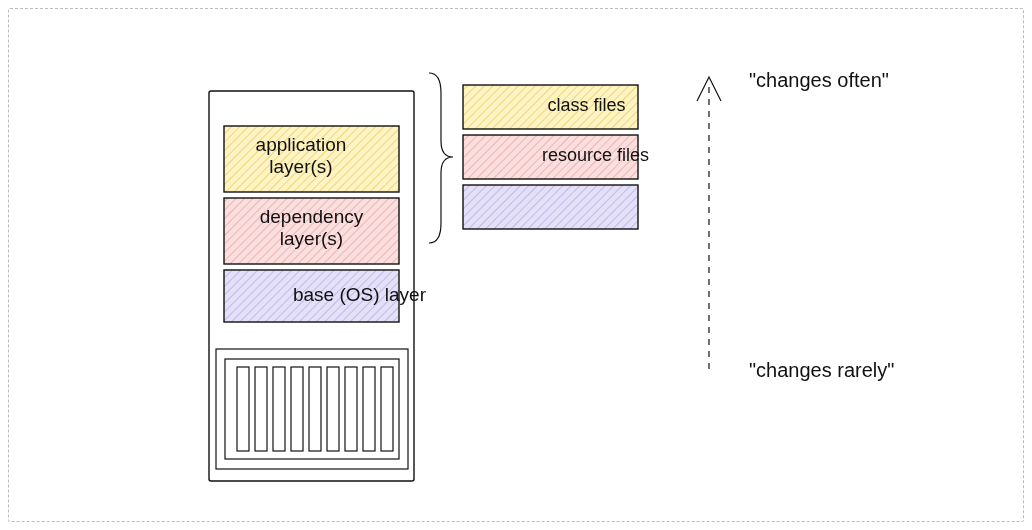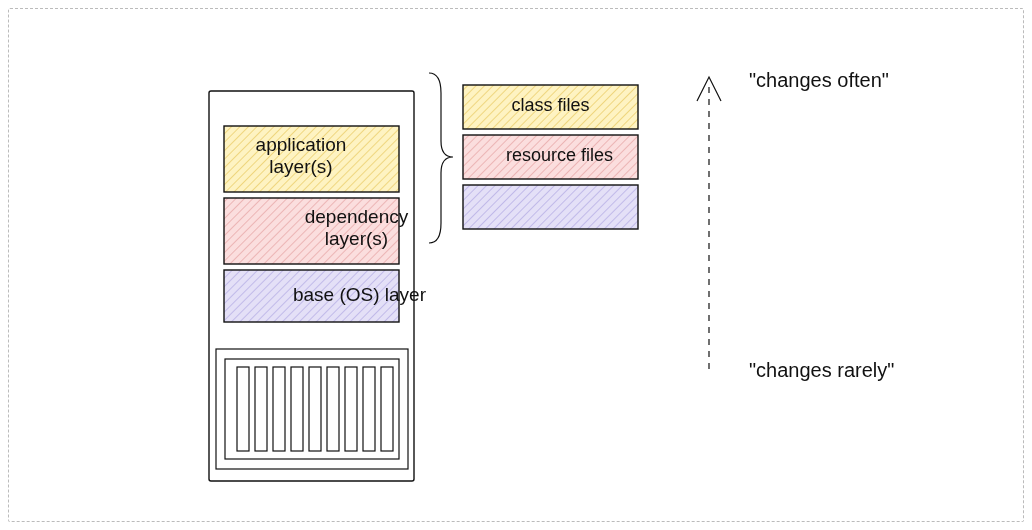--- a/index.html
+++ b/index.html
@@ -30,21 +30,21 @@
 
   
   .label {
     position: absolute;
     font-size: 19px;
     line-height: 1.15;
     text-align: center;
     color: #111;
     white-space: pre-line;
   }
-  .label.small { font-size: 18px; }
+  .label.small { font-size: 18px; margin-left: 36px; }
   .label.side { font-size: 20px; }
 </style>
 </head>
 <body>
 
 <div class="canvas">
 
   <svg class="stage" width="1016" height="514">
     <defs>
 
@@ -113,21 +113,21 @@
     </g>
 
     <g>
       <line x1="700" y1="360" x2="700" y2="78" class="thin dash"></line>
       <polyline points="688,92 700,68 712,92" class="thin" fill="none"></polyline>
     </g>
   </svg>
 
   <div class="label" style="left:215px; top:125px; width:154px;">application
 layer(s)</div>
-  <div class="label" style="left:215px; top:197px; width:175px;padding-left:45px;">dependency
+  <div class="label" style="left:215px; top:197px; width:175px;">dependency
 layer(s)</div>
   <div class="label" style="left:215px; top:275px; width:175px;padding-left:48px;">base (OS) layer</div>
 
   <div class="label small" style="left:454px; top:86px; width:175px;">class files</div>
   <div class="label small" style="left:454px; top:136px; width:193px;">resource files</div>
 
   <div class="label side" style="left:740px; top:60px; width:200px; text-align:left;">"changes often"</div>
   <div class="label side" style="left:740px; top:350px; width:200px; text-align:left;">"changes rarely"</div>
 
 </div>

